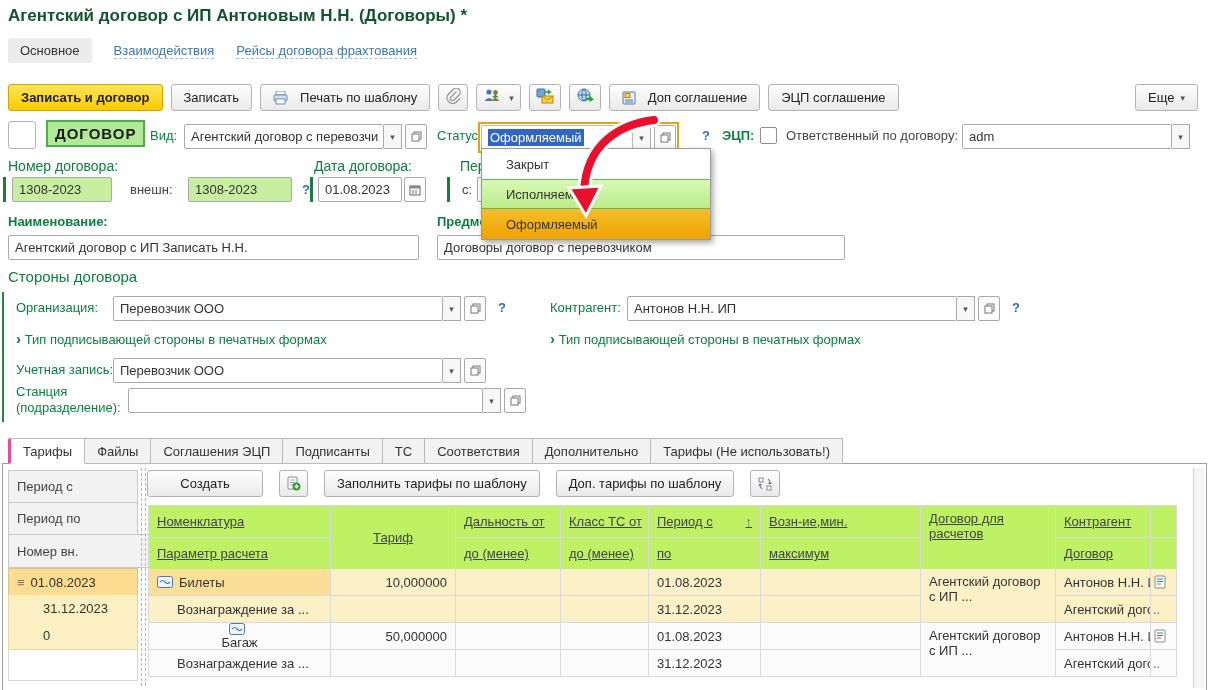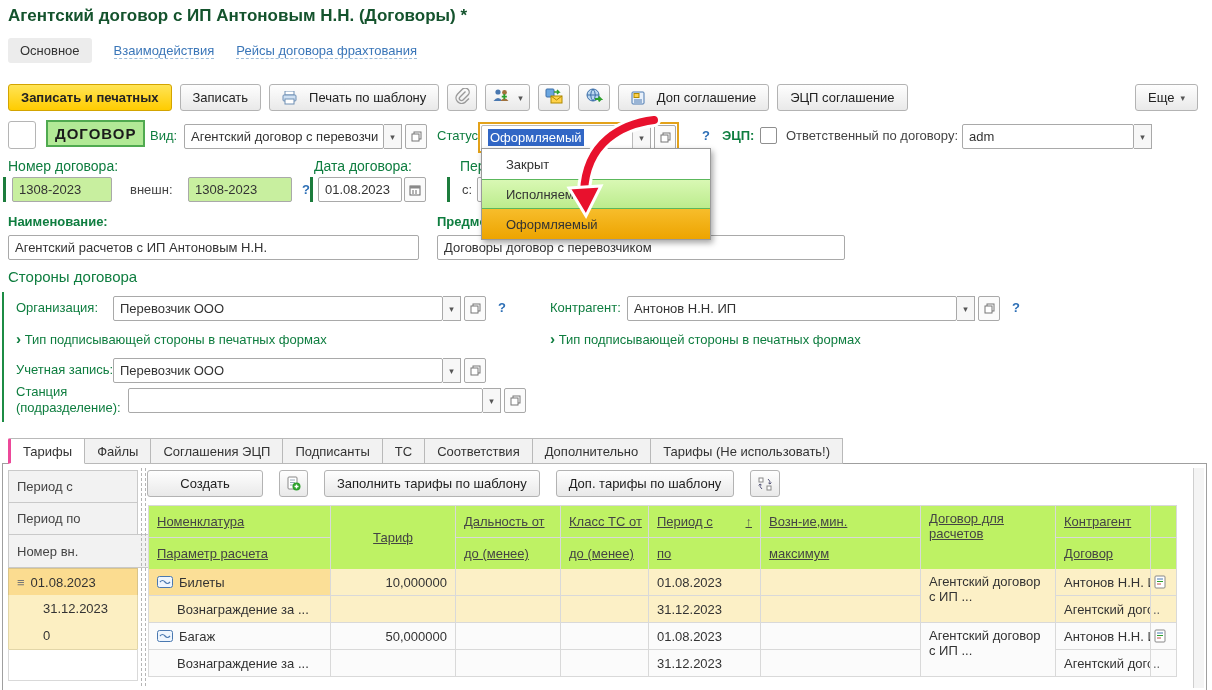--- a/index.html
+++ b/index.html
@@ -59,21 +59,21 @@
 
   <div class="abs ttl" style="left:8px;top:6px;">Агентский договор с ИП Антоновым Н.Н. (Договоры) *</div>
 
   <div class="abs" style="left:8px;top:38px;display:flex;gap:22px;align-items:center;">
     <span class="navpill">Основное</span>
     <span class="link">Взаимодействия</span>
     <span class="link">Рейсы договора фрахтования</span>
   </div>
 
   <div class="abs tbar" style="left:8px;top:84px;">
-    <span class="btn primary">Записать и печатных</span>
+    <span class="btn primary">Записать и договор</span>
     <span class="btn">Записать</span>
     <span class="btn">
       <span class="ticon">
         <svg width="15" height="14" viewBox="0 0 15 14">
             <rect x="3" y="0" width="9" height="4" fill="#fff" stroke="#6f8fb4"></rect>
             <rect x="1" y="4" width="13" height="6" rx="1" fill="#cfe0f2" stroke="#6f8fb4"></rect>
             <rect x="3" y="8" width="9" height="5" fill="#fff" stroke="#6f8fb4"></rect>
           </svg>
       </span>
       <span>Печать по шаблону</span>
@@ -157,21 +157,21 @@
           <rect x="3" y="1" width="7" height="7" fill="#fff" stroke="#777"></rect>
           <rect x="1" y="3" width="7" height="7" fill="#fff" stroke="#777"></rect>
         </svg>
     </span>
   </span>
   <span class="abs q" style="left:702px;top:128px;">?</span>
   <span class="abs lblg" style="left:722px;top:128px;font-weight:bold;">ЭЦП:</span>
   <span class="abs cb" style="left:760px;top:127px;"></span>
   <span class="abs lbl" style="left:786px;top:128px;">Ответственный по договору:</span>
   <span class="abs combo" style="left:962px;top:124px;">
-    <span class="field" style="width:172px;">adm</span>
+    <span class="field" style="width:210px;">adm</span>
     <span class="caret">▾</span>
   </span>
 
   <span class="abs lblg" style="left:8px;top:158px;font-size:14px;">Номер договора:</span>
   <div class="abs gbar" style="left:3px;top:177px;"></div>
   <span class="abs field green" style="left:12px;top:177px;width:100px;">1308-2023</span>
   <span class="abs lbl" style="left:130px;top:182px;">внешн:</span>
   <span class="abs field green" style="left:188px;top:177px;width:104px;">1308-2023</span>
   <span class="abs q" style="left:302px;top:182px;">?</span>
 
@@ -187,21 +187,21 @@
         </svg>
     </span>
   </span>
 
   <span class="abs lblg" style="left:460px;top:158px;font-size:14px;">Пер</span>
   <div class="abs gbar" style="left:447px;top:177px;"></div>
   <span class="abs lbl" style="left:462px;top:182px;">с:</span>
   <span class="abs field" style="left:477px;top:177px;width:40px;"></span>
 
   <span class="abs lblg" style="left:8px;top:214px;font-weight:bold;">Наименование:</span>
-  <span class="abs field" style="left:8px;top:235px;width:411px;">Агентский расчетов с ИП Антоновым Н.Н.</span>
+  <span class="abs field" style="left:8px;top:235px;width:411px;">Агентский договор с ИП Записать Н.Н.</span>
   <span class="abs lblg" style="left:437px;top:214px;font-weight:bold;">Предме</span>
   <span class="abs field" style="left:437px;top:235px;width:408px;">Договоры договор с перевозчиком</span>
 
   <div class="abs lblg" style="left:8px;top:268px;font-size:15px;">Стороны договора</div>
   <div class="abs vline" style="left:2px;top:292px;height:130px;"></div>
 
   <span class="abs lblg" style="left:16px;top:300px;">Организация:</span>
   <span class="abs combo" style="left:113px;top:296px;">
     <span class="field" style="width:330px;">Перевозчик ООО</span>
     <span class="caret">▾</span>
@@ -356,21 +356,21 @@
     <div class="ycell" style="grid-column:2;grid-row:2;"></div>
     <div class="ycell" style="grid-column:3;grid-row:2;"></div>
     <div class="ycell" style="grid-column:4;grid-row:2;"></div>
     <div class="ycell" style="grid-column:5;grid-row:2;">31.12.2023</div>
     <div class="ycell" style="grid-column:6;grid-row:2;"></div>
     <div class="ycell" style="grid-column:8;grid-row:2;">Агентский дого...</div>
     <div class="ycell" style="grid-column:9;grid-row:2;padding:0 2px;color:#666;">..</div>
   </div>
 
   <div class="abs mt" style="left:148px;top:623px;grid-template-columns:182px 125px 105px 88px 112px 160px 135px 95px 26px;grid-template-rows:27px 27px;border-left:1px solid #d9d9d9;">
-    <div class="wcell" style="grid-column:1;grid-row:1;">
+    <div class="wcell" style="grid-column:1;grid-row:1;flex-direction:column;">
       <span class="ticon">
           <svg width="16" height="12" viewBox="0 0 16 12">
             <rect x="0.5" y="0.5" width="15" height="11" rx="2" fill="#eef5fd" stroke="#4a78b0"></rect>
             <path d="M3 6 q2.5-3 5 0 t5 0" fill="none" stroke="#4a78b0" stroke-width="1.2"></path>
           </svg>
         </span>
       <span>Багаж</span>
     </div>
     <div class="wcell num" style="grid-column:2;grid-row:1;">50,000000</div>
     <div class="wcell" style="grid-column:3;grid-row:1;"></div>

